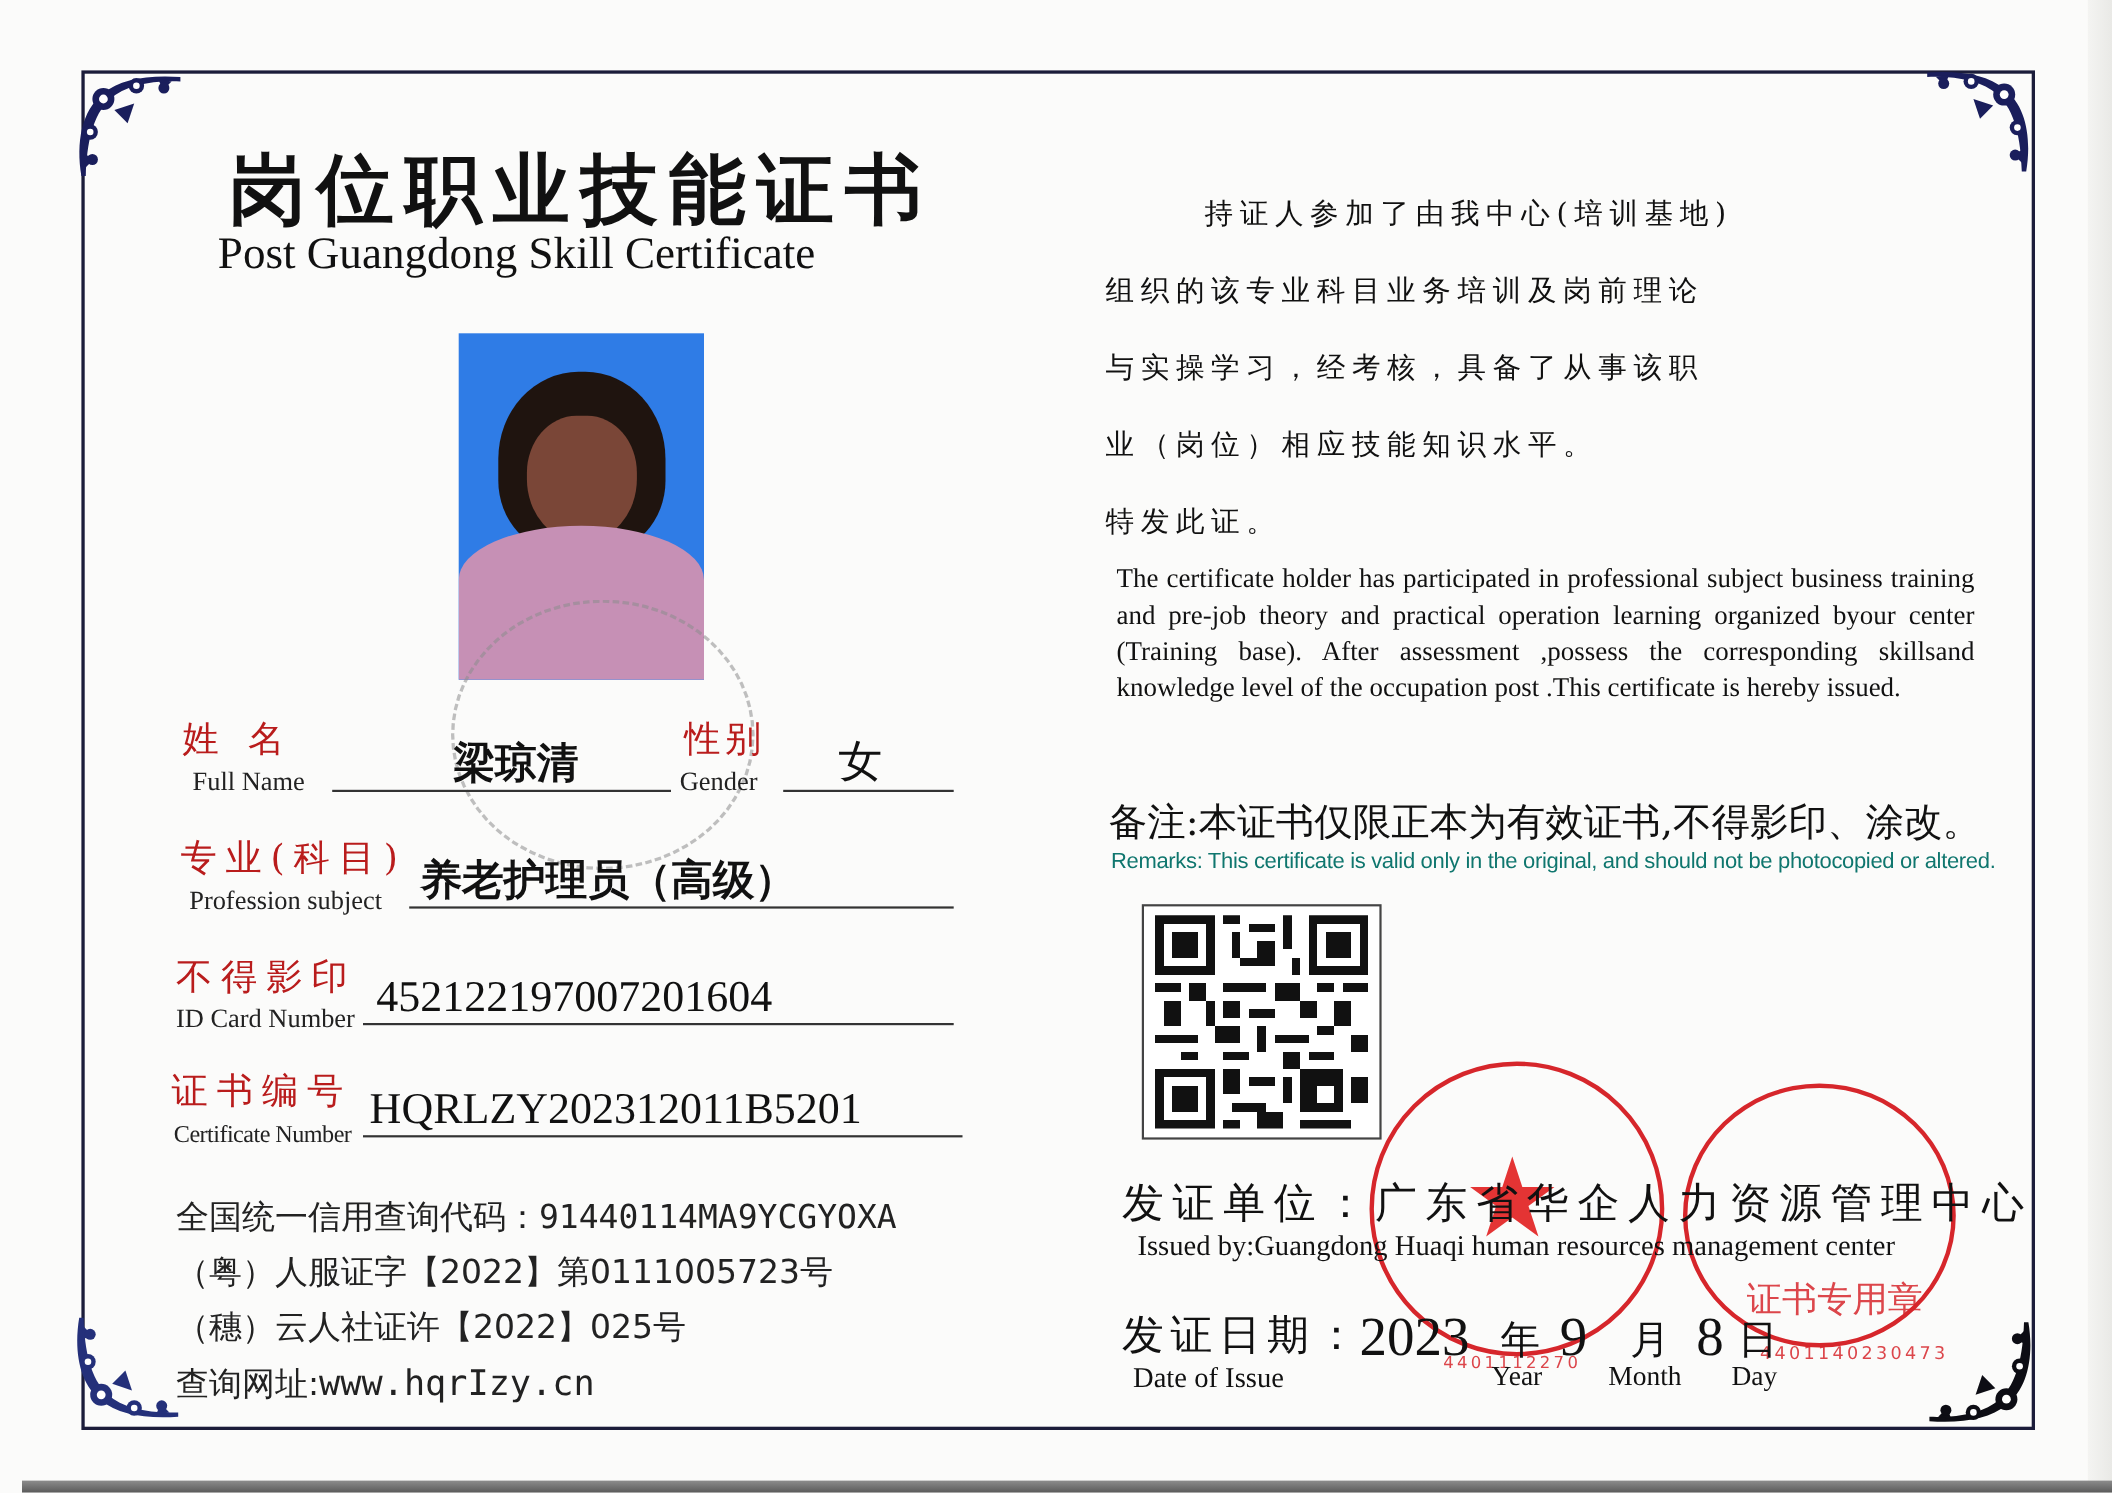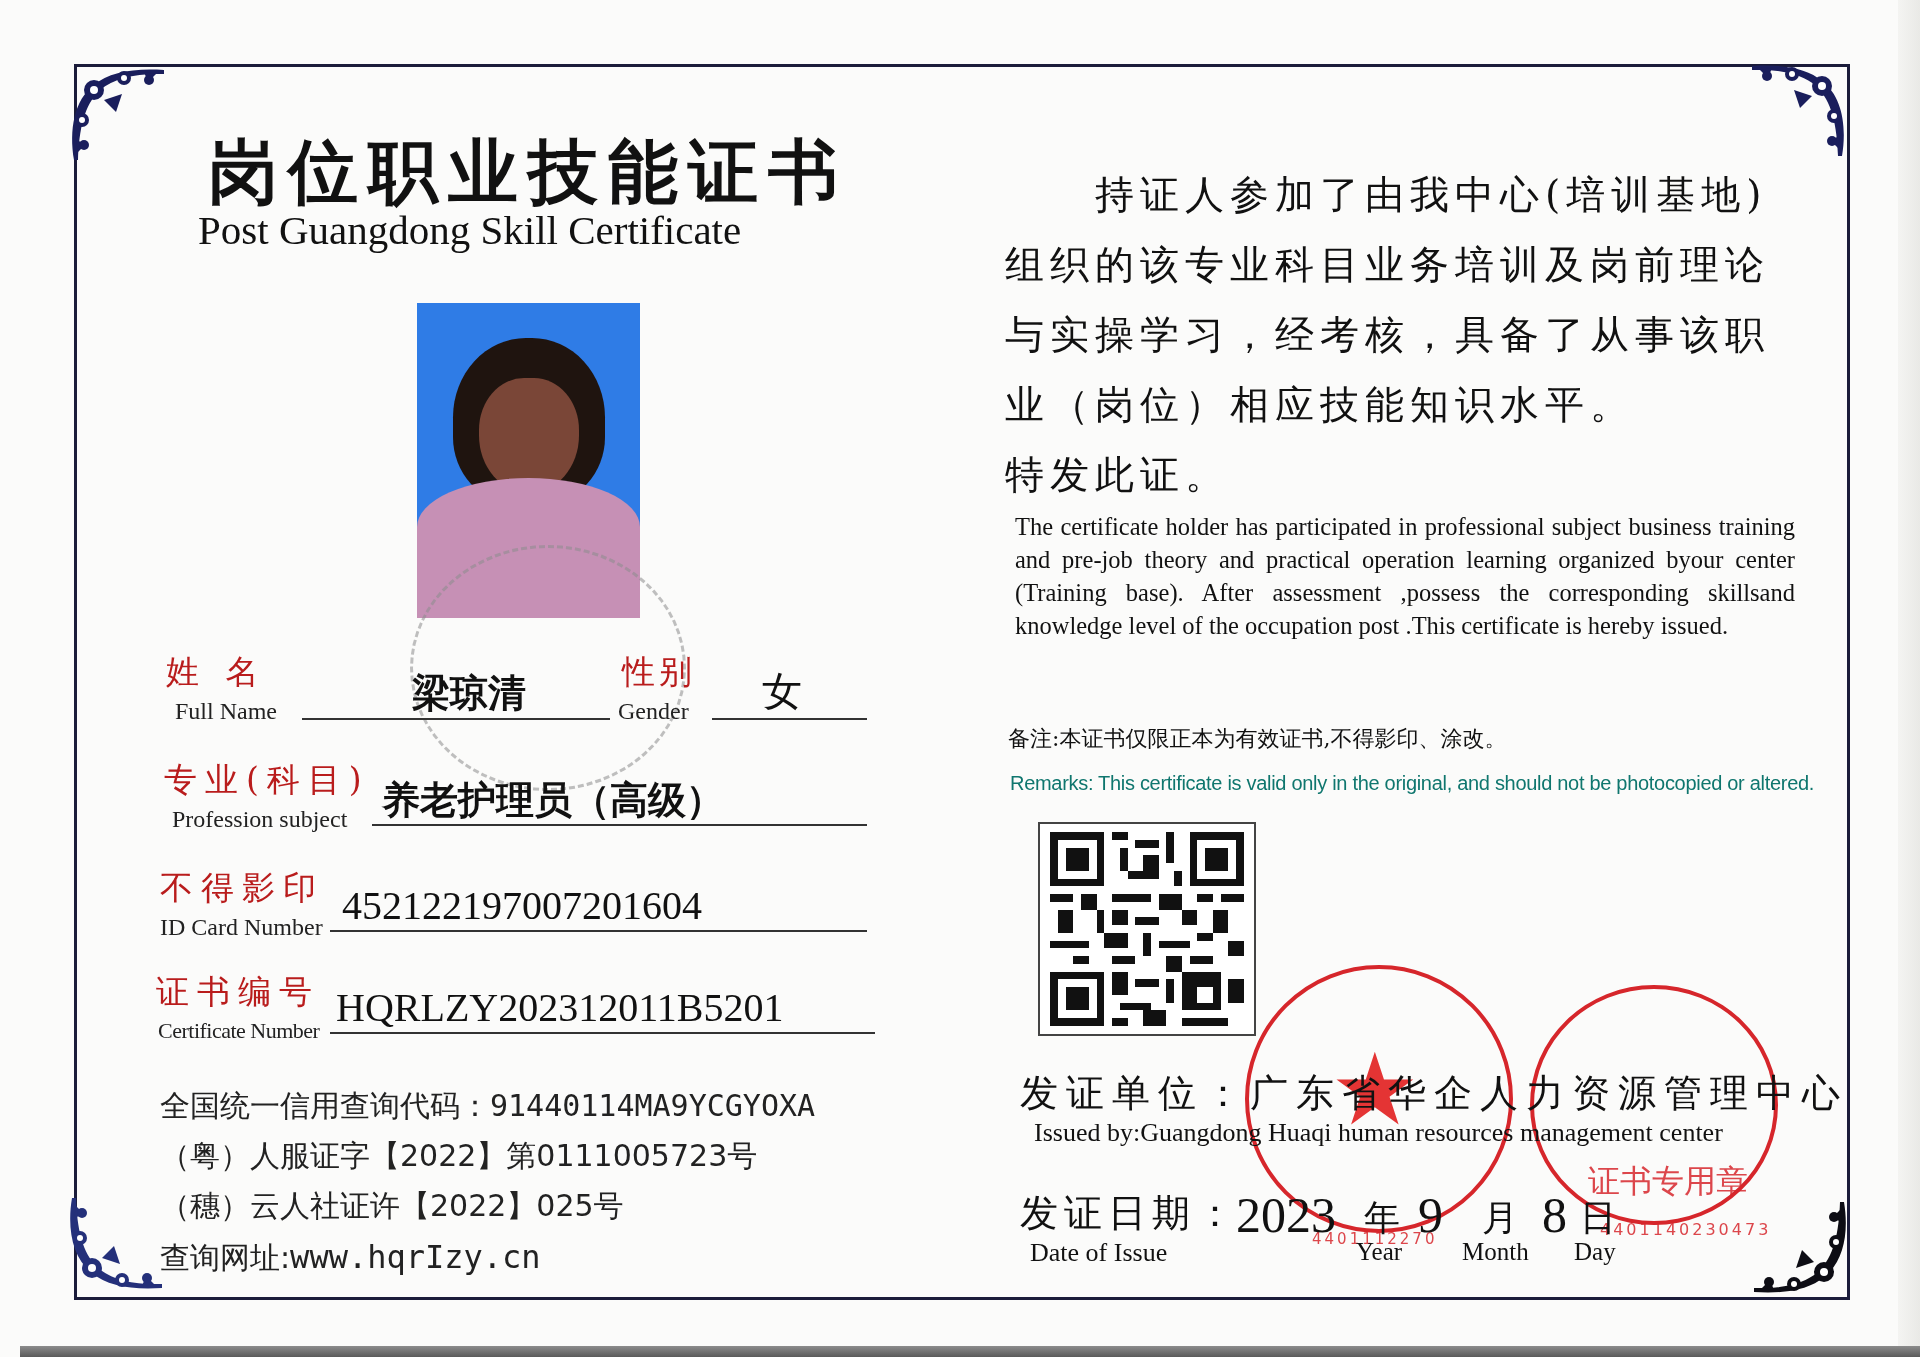--- a/index.html
+++ b/index.html
@@ -63,29 +63,29 @@
   .field-label-en { position:absolute; font-family:"Liberation Serif",serif; font-size:24px; color:#222; }
   .field-line { position:absolute; height:2px; background:#333; }
   .field-value { position:absolute; font-family:"DejaVu Sans",sans-serif; font-weight:bold; font-size:38px; color:#111; }
   .field-value-mono { position:absolute; font-family:"Liberation Serif",serif; font-size:40px; color:#111; }
 
   .info-line { position:absolute; left:160px; font-family:"DejaVu Sans",sans-serif; font-size:30px; color:#222; }
   .info-line .mono { font-family:"DejaVu Sans Mono",monospace; }
 
   .body-cn {
     position:absolute; left:1005px; top:160px; width:800px;
-    font-family:"DejaVu Serif",serif; font-size:39px; line-height:70px; letter-spacing:6px; color:#111;
+    font-family:"DejaVu Serif",serif; font-size:26px; line-height:70px; letter-spacing:6px; color:#111;
   }
   .body-cn p { margin:0; }
   .body-cn .indent { padding-left:90px; }
   .body-en {
     position:absolute; left:1015px; top:510px; width:780px;
     font-family:"Liberation Serif",serif; font-size:24.5px; line-height:33px; text-align:justify; color:#111;
   }
-  .remarks-cn { position:absolute; left:1008px; top:724px; font-family:"DejaVu Serif",serif; font-size:22px; color:#111; }
+  .remarks-cn { position:absolute; left:1008px; top:724px; font-family:"DejaVu Serif",serif; font-size:35px; color:#111; }
   .remarks-en { position:absolute; left:1010px; top:772px; font-family:Liberation Sans, sans-serif; font-size:20px; color:#0f766e; letter-spacing:-0.3px; }
 
   .qr {
     position:absolute; left:1038px; top:822px; width:218px; height:214px;
     border:2px solid #444; background:#fff; box-sizing:border-box; padding:8px;
   }
   .qr svg { width:198px; height:194px; display:block; }
 
   .issuer-cn { position:absolute; left:1020px; top:1068px; font-family:"DejaVu Serif",serif; font-size:38px; letter-spacing:8px; color:#111; white-space:nowrap; }
   .issuer-en { position:absolute; left:1034px; top:1118px; font-family:"Liberation Serif",serif; font-size:26px; color:#111; white-space:nowrap; }

